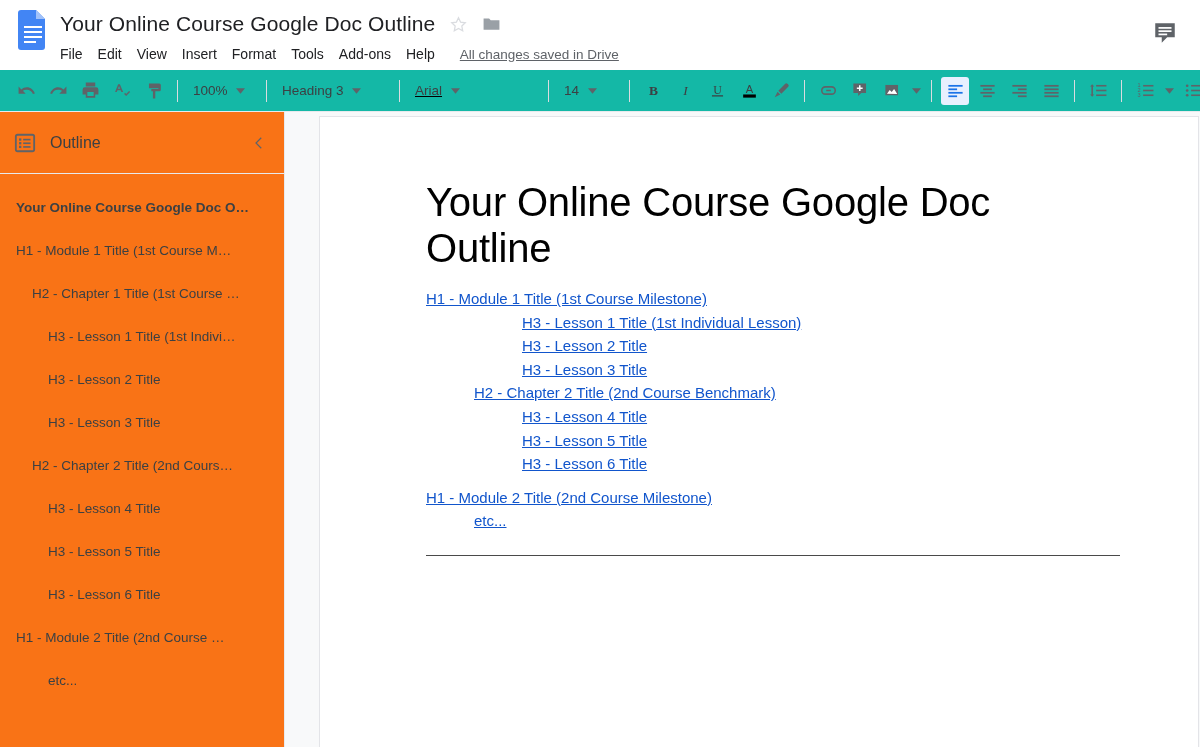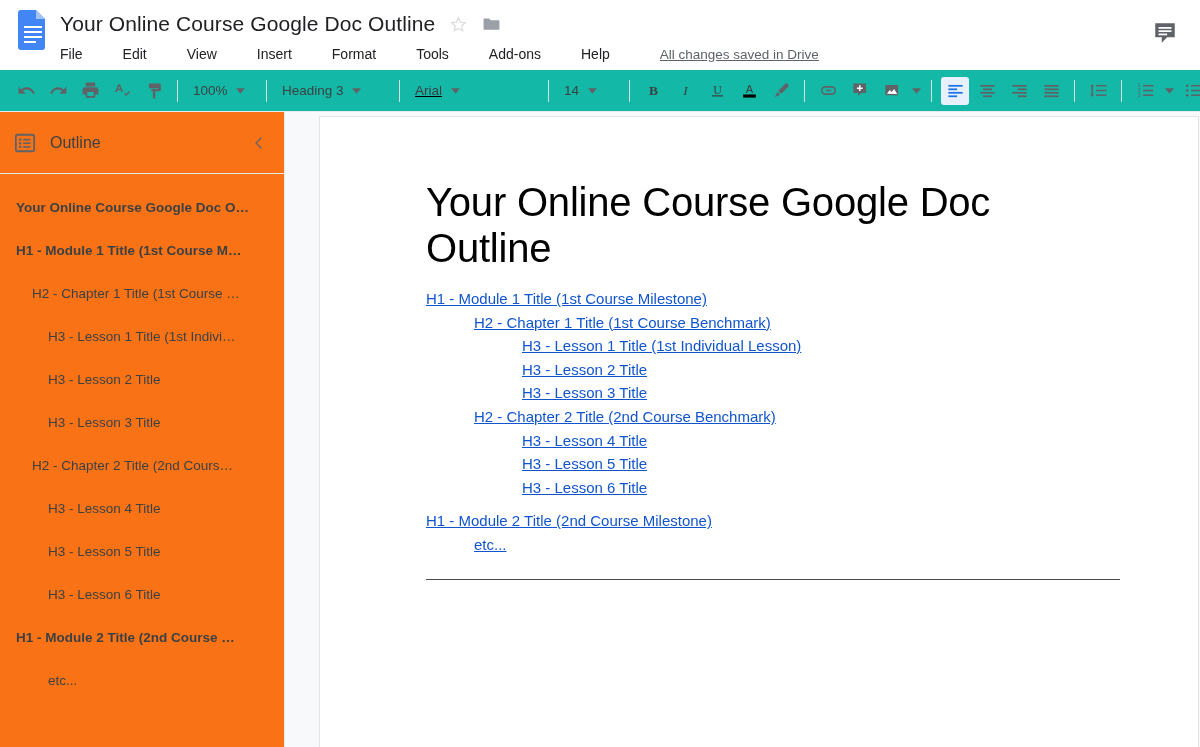--- a/index.html
+++ b/index.html
@@ -25,21 +25,21 @@
   .doc-title {
     font-size: 21px;
     color: #202124;
     font-weight: 400;
     letter-spacing: .1px;
     white-space: nowrap;
   }
   .star-icon { margin-left: 14px; width: 19px; height: 19px; flex: none; }
   .folder-icon { margin-left: 14px; width: 19px; height: 16px; flex: none; }
 
-  .menubar { display: flex; align-items: center; height: 24px; margin-top: 2px; gap: 25px; }
+  .menubar { display: flex; align-items: center; height: 24px; margin-top: 2px; }
   .menu-item {
     font-size: 14px;
     color: #202124;
     padding: 2px 8px 2px 0;
     margin-right: 7px;
     white-space: nowrap;
     cursor: pointer;
   }
   .menu-item:first-child { padding-left: 0; }
   .save-state {
@@ -155,21 +155,21 @@
     color: #3c4043;
     height: 43px;
     line-height: 43px;
     padding-right: 10px;
     white-space: nowrap;
     overflow: hidden;
     text-overflow: ellipsis;
     cursor: pointer;
   }
   .outline-item.lvl-title { padding-left: 16px; font-weight: 700; }
-  .outline-item.lvl-1 { padding-left: 16px; font-weight: 700; }
+  .outline-item.lvl-1 { padding-left: 16px; font-weight: 400; }
   .outline-item.lvl-2 { padding-left: 32px; font-weight: 400; }
   .outline-item.lvl-3 { padding-left: 48px; font-weight: 400; }
 
   
   .canvas {
     flex: 1;
     position: relative;
     overflow: hidden;
     padding-top: 4px;
     padding-left: 34px;
@@ -517,21 +517,20 @@
     </div>
   </div>
 
   <div class="canvas">
 
     <div class="page">
       <div class="doc-h-title">Your Online Course Google Doc Outline</div>
 
       <div class="toc">
         <span class="toc-link ind-0">H1 - Module 1 Title (1st Course Milestone)</span>
-        <span class="toc-link ind-1">H2 - Chapter 1 Title (1st Course Benchmark)</span>
         <span class="toc-link ind-2">H3 - Lesson 1 Title (1st Individual Lesson)</span>
         <span class="toc-link ind-2">H3 - Lesson 2 Title</span>
         <span class="toc-link ind-2">H3 - Lesson 3 Title</span>
         <span class="toc-link ind-1">H2 - Chapter 2 Title (2nd Course Benchmark)</span>
         <span class="toc-link ind-2">H3 - Lesson 4 Title</span>
         <span class="toc-link ind-2">H3 - Lesson 5 Title</span>
         <span class="toc-link ind-2">H3 - Lesson 6 Title</span>
 
         <div class="toc-gap"></div>
 

